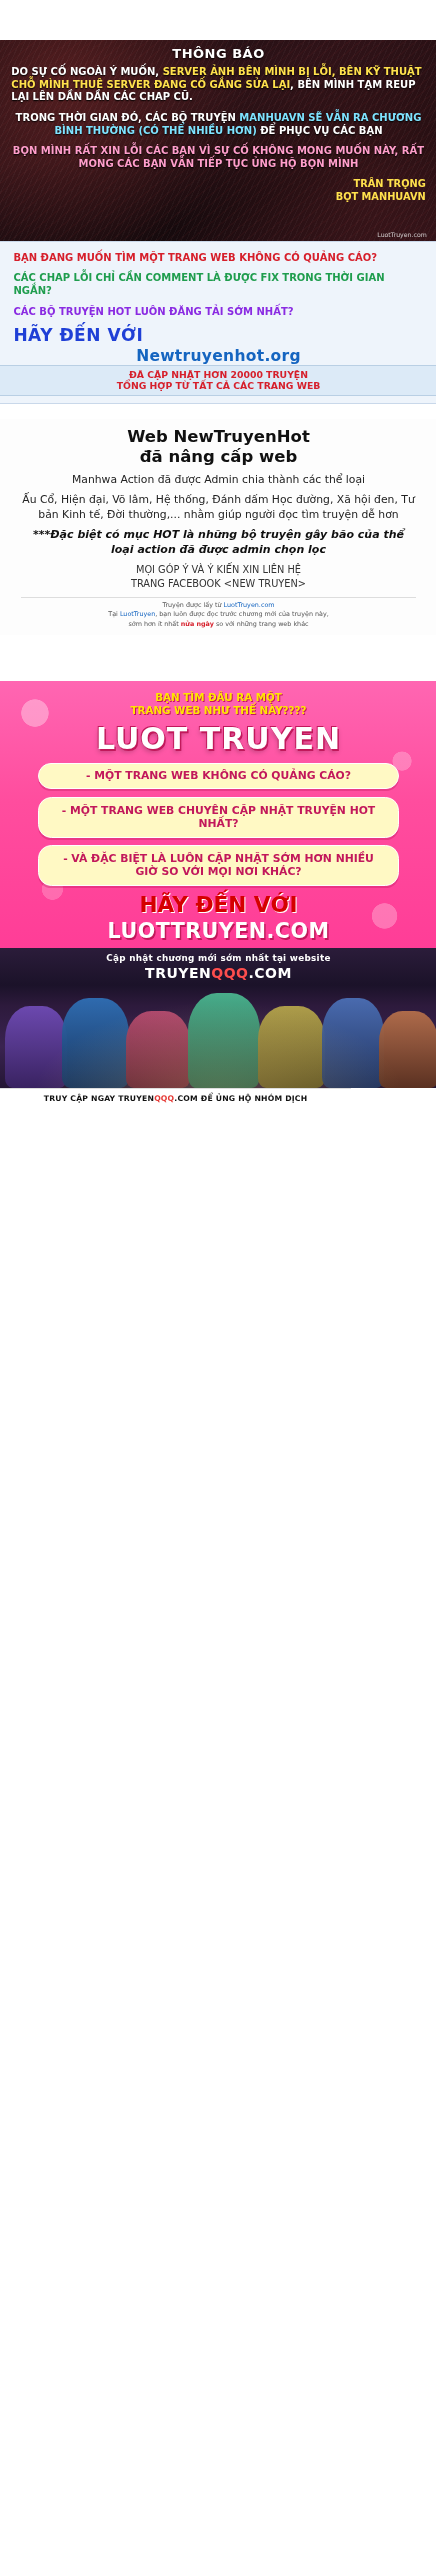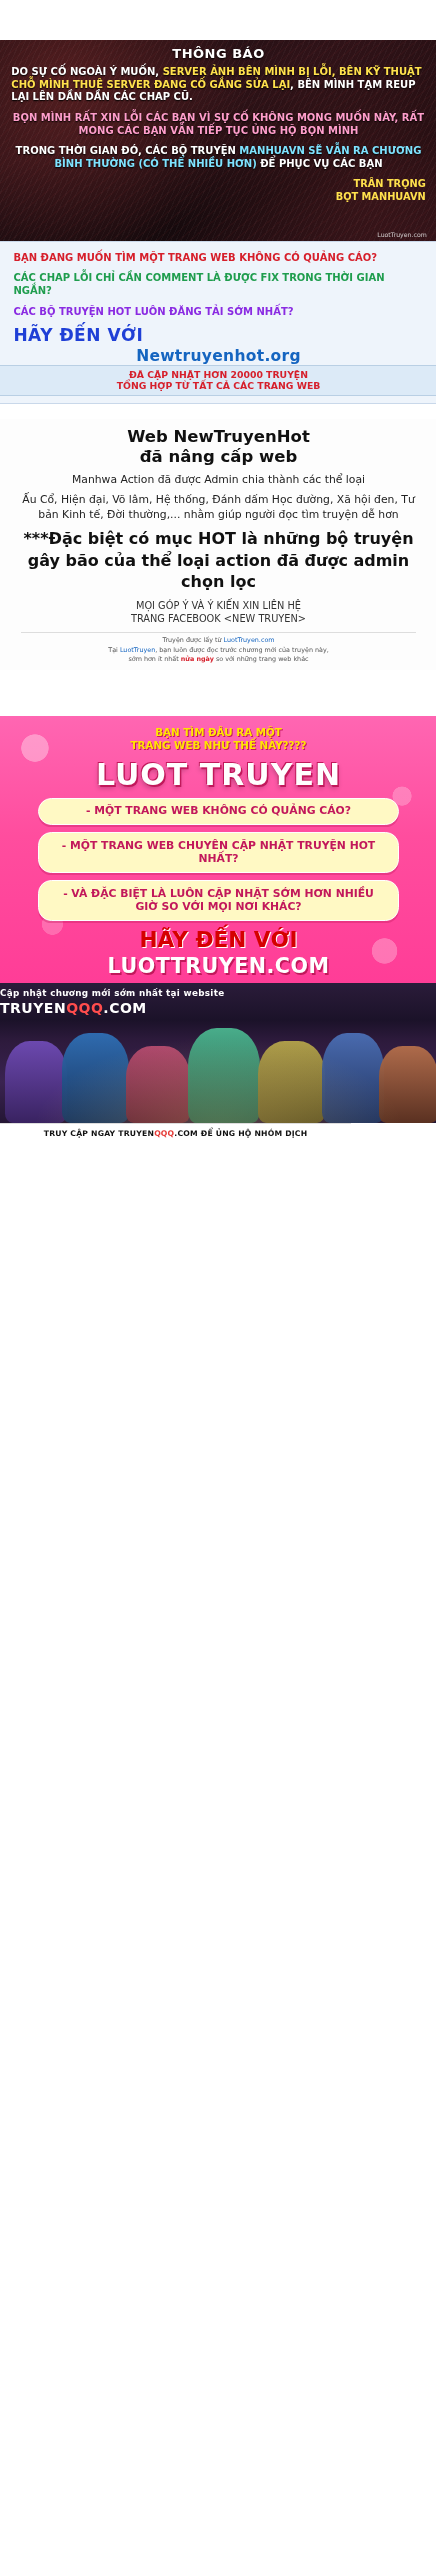--- a/index.html
+++ b/index.html
@@ -131,25 +131,26 @@
     line-height:1.2;
     margin-bottom:6.2px;
   }
   .w-p{
     font-size:10.8px;
     color:#222;
     line-height:1.35;
     margin-bottom:5.7px;
   }
   .w-note{
-    font-size:16px;
+    font-size:11px;
     font-weight:bold;
     color:#111;
     line-height:1.35;
     margin-bottom:5.7px;
+    font-style:italic;
   }
   .w-contact{
     font-size:9.8px;
     color:#333;
     line-height:1.35;
     margin-bottom:6.7px;
   }
   .w-fine{
     font-size:6.4px;
     color:#555;
@@ -237,20 +238,21 @@
     letter-spacing:0.5px;
     line-height:1.1;
     text-shadow:1.5px 1.5px 0 #c2185b;
     margin-bottom:5.2px;
   }
 
   
   .panel-qq{
     width:437px;
     background:linear-gradient(180deg,#2b1c3a 0%,#1b1229 100%);
+    text-align:center;
     padding:5.2px 0 4.1px 0;
     position:relative;
   }
   .qq-line1{
     color:#ffffff;
     font-size:8.8px;
     font-weight:bold;
     letter-spacing:0.3px;
     margin-bottom:2.1px;
   }
@@ -308,25 +310,25 @@
 
 <div class="page">
 
   <section class="panel-announce">
     <h1 class="ann-title">THÔNG BÁO</h1>
 
     <p class="ann-p first">
       <span class="c-white">DO SỰ CỐ NGOÀI Ý MUỐN, </span><span class="c-yellow">SERVER ẢNH BÊN MÌNH BỊ LỖI, BÊN KỸ THUẬT CHỖ MÌNH THUÊ SERVER ĐANG CỐ GẮNG SỬA LẠI</span><span class="c-white">, BÊN MÌNH TẠM REUP LẠI LÊN DẦN DẦN CÁC CHAP CŨ.</span>
     </p>
 
-    <p class="ann-p c-pink">BỌN MÌNH RẤT XIN LỖI CÁC BẠN VÌ SỰ CỐ KHÔNG MONG MUỐN NÀY, RẤT MONG CÁC BẠN VẪN TIẾP TỤC ỦNG HỘ BỌN MÌNH</p>
-
     <p class="ann-p">
       <span class="c-white">TRONG THỜI GIAN ĐÓ, CÁC BỘ TRUYỆN </span><span class="c-cyan">MANHUAVN SẼ VẪN RA CHƯƠNG BÌNH THƯỜNG (CÓ THỂ NHIỀU HƠN)</span><span class="c-white"> ĐỂ PHỤC VỤ CÁC BẠN</span>
     </p>
+
+    <p class="ann-p c-pink">BỌN MÌNH RẤT XIN LỖI CÁC BẠN VÌ SỰ CỐ KHÔNG MONG MUỐN NÀY, RẤT MONG CÁC BẠN VẪN TIẾP TỤC ỦNG HỘ BỌN MÌNH</p>
 
     <div class="ann-sign">
       <div>TRÂN TRỌNG</div>
       <div>BỌT MANHUAVN</div>
     </div>
 
     <div class="ann-foot">LuotTruyen.com</div>
   </section>
 
   <section class="panel-blue">

